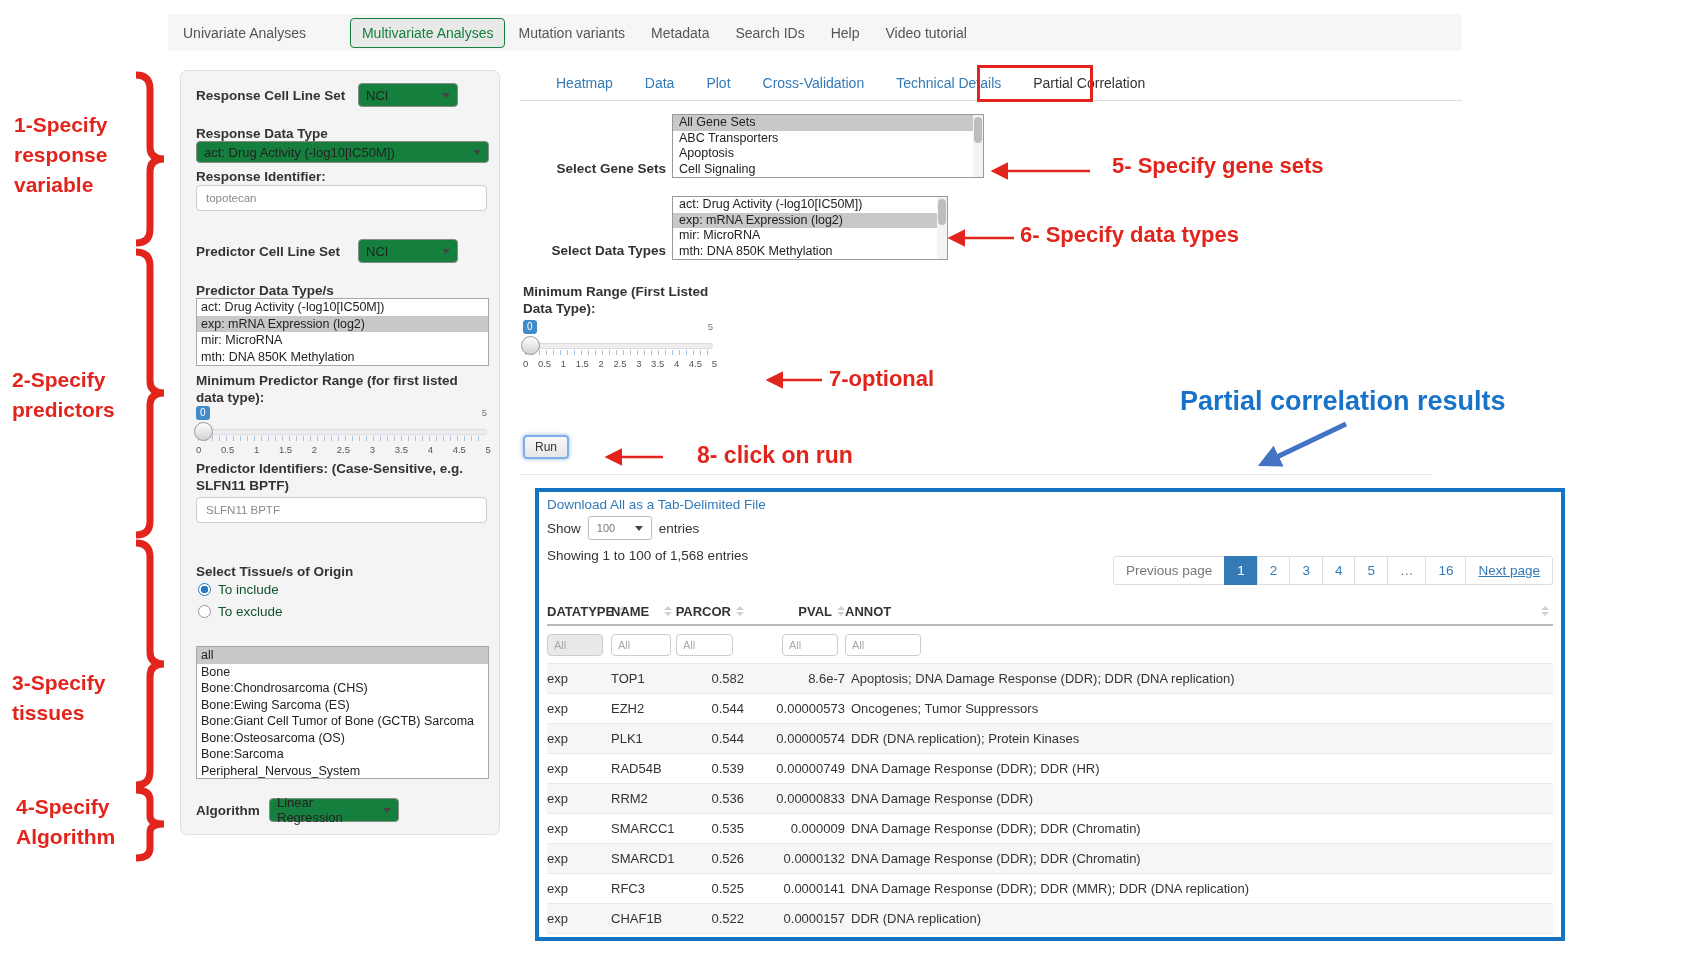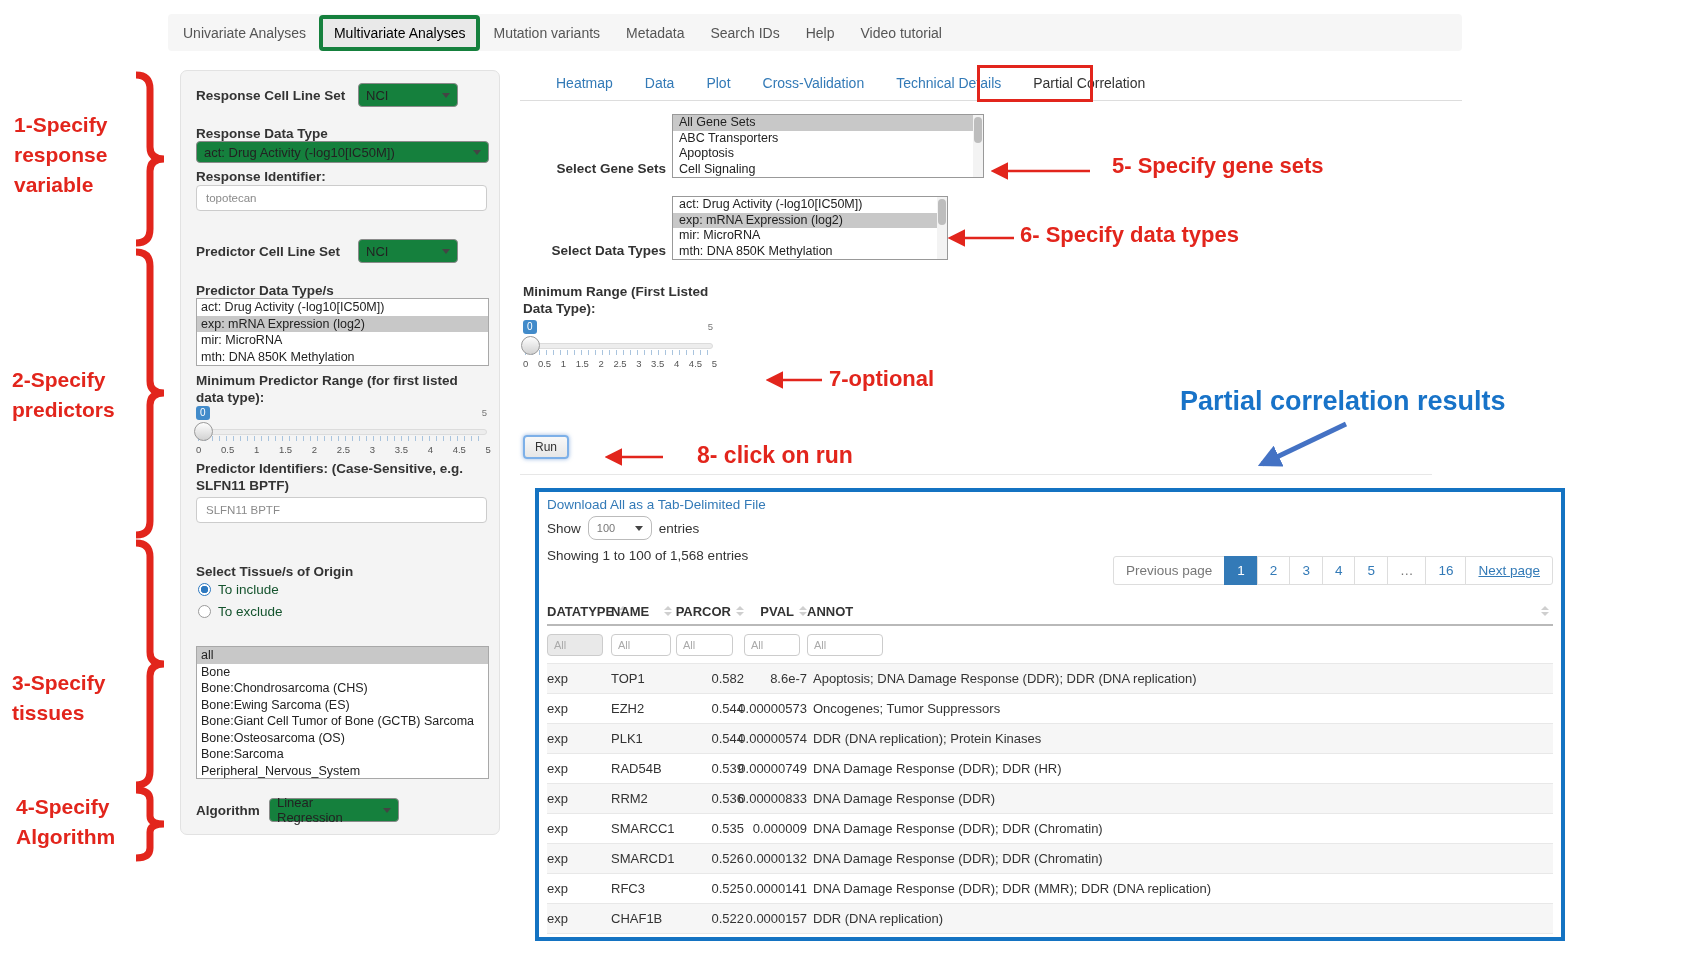--- a/index.html
+++ b/index.html
@@ -3,21 +3,21 @@
 <meta charset="utf-8">
 <style>
   html,body { margin:0; padding:0; background:#fff; font-family:"Liberation Sans",sans-serif; }
   #app { position:relative; width:1700px; height:956px; background:#fff; overflow:hidden; }
   #app * { box-sizing:border-box; }
 
   
   .topnav { position:absolute; left:168px; top:14px; width:1294px; height:37px; background:#f6f6f6;
             border-radius:4px; display:flex; align-items:center; padding-left:2px; }
   .topnav .nav-item { font-size:14px; color:#555; padding:8px 13px; white-space:nowrap; }
-  .topnav .nav-item.active { background:#e9e9e9; border:4px solid #15803d; border-radius:4px; padding:6px 11px; color:#000000; }
+  .topnav .nav-item.active { background:#e9e9e9; border:1px solid #15803d; border-radius:4px; padding:6px 11px; color:#15803d;margin-left:31px; }
 
   
   .sidebar { position:absolute; left:180px; top:70px; width:320px; height:765px; background:#f4f4f4;
              border:1px solid #e2e2e2; border-radius:7px; }
   .sb-label { position:absolute; left:15px; font-size:13.5px; font-weight:bold; color:#333; line-height:17px; }
   .sb-select { position:absolute; height:24px; border:1px solid #8a8a8a; border-radius:4px; background:#15803d;
                display:flex; align-items:center; justify-content:space-between; padding:0 7px; font-size:13px; color:#222; }
   .chev { width:0; height:0; border-left:4px solid transparent; border-right:4px solid transparent; border-top:5px solid #444; margin-left:6px; }
   .sb-input { position:absolute; left:15px; width:291px; height:26px; border:1px solid #ccc; border-radius:4px;
               background:#fff; font-size:11.5px; color:#8a8a8a; padding:0 9px; font-family:inherit; }
@@ -61,32 +61,32 @@
   .instruction { position:absolute; left:523px; top:414px; width:900px; font-size:13.5px; font-weight:bold; color:#333; }
   .run-btn { position:absolute; left:523px; top:435px; padding:3px 10px; font-size:12px; color:#333; font-family:inherit;
              background:linear-gradient(#f8f8f8,#e7e7e7); border:2px solid #7db0e8; border-radius:4px;
              box-shadow:0 0 4px rgba(60,120,200,.55); }
   .divider { position:absolute; left:520px; top:474px; width:912px; height:1px; background:#e7e7e7; }
 
   
   .bluebox { position:absolute; left:535px; top:488px; width:1030px; height:453px; border:4px solid #1473c2; background:#fff; }
   .bb-link { position:absolute; left:8px; top:5px; font-size:13.5px; color:#337ab7; }
   .bb-showrow { position:absolute; left:8px; top:24px; display:flex; align-items:center; gap:7px; font-size:13.5px; color:#333; }
-  .show-select { width:64px; height:24px; border:1px solid #bbb; border-radius:8px; background:#fff; display:flex;
+  .show-select { width:64px; height:24px; border:1px solid #bbb; border-radius:3px; background:#fff; display:flex;
                  align-items:center; justify-content:space-between; padding:0 8px; font-size:11px; color:#777; }
   .bb-showing { position:absolute; left:8px; top:56px; font-size:13.5px; color:#333; }
   .pager { position:absolute; right:8px; top:64px; display:flex; font-size:13.5px; }
   .pg { border:1px solid #ddd; margin-left:-1px; padding:6px 12px; color:#337ab7; background:#fff; white-space:nowrap; }
   .pg:first-child { border-radius:3px 0 0 3px; }
   .pg:last-child { border-radius:0 3px 3px 0;text-decoration:underline; }
   .pg.active { background:#337ab7; border-color:#337ab7; color:#fff; }
   .pg.disabled { color:#777; }
 
   .tbl { position:absolute; left:8px; top:106px; width:1006px; }
-  .c1 { width:64px; } .c2 { width:65px; } .c3 { width:68px; } .c4 { width:63px; } .c5 { flex:1; }
+  .c1 { width:64px; } .c2 { width:65px; } .c3 { width:68px; } .c4 { width:63px;margin-left:38px; } .c5 { flex:1; }
   .thead { display:flex; height:28px; align-items:center; border-bottom:2px solid #b9b9b9; }
   .th { font-size:13px; font-weight:bold; color:#333; display:flex; align-items:center; }
   .th.c1,.th.c2,.th.c5 { justify-content:space-between; padding-right:4px; }
   .th.c3,.th.c4 { justify-content:flex-end; }
   .sort { display:inline-flex; flex-direction:column; margin-left:5px; }
   .sort i { display:block; width:0; height:0; border-left:4px solid transparent; border-right:4px solid transparent; }
   .sort .up { border-bottom:4px solid #cfcfcf; margin-bottom:2px; }
   .sort .dn { border-top:4px solid #cfcfcf; }
   .tfilter { display:flex; height:38px; align-items:center; border-bottom:1px solid #e8e8e8; }
   .tfilter > div { display:flex; }

